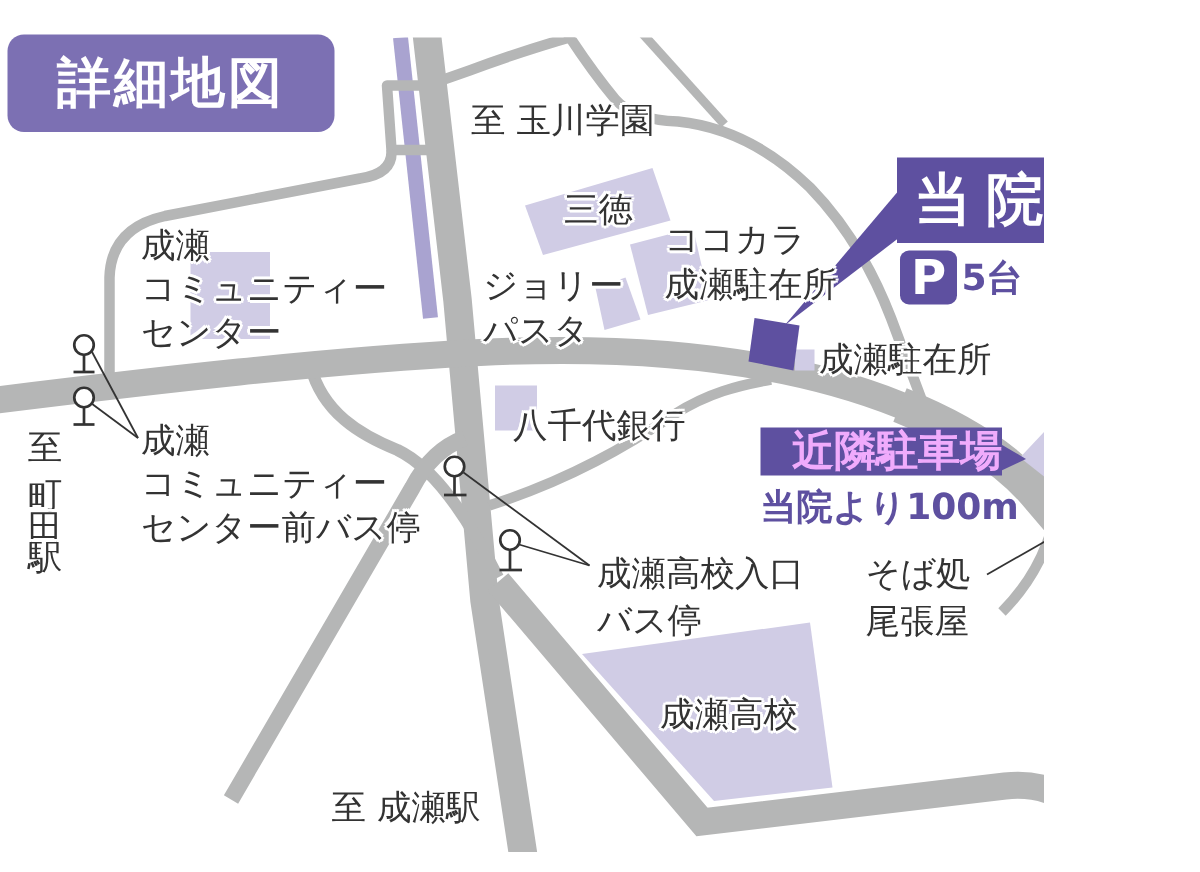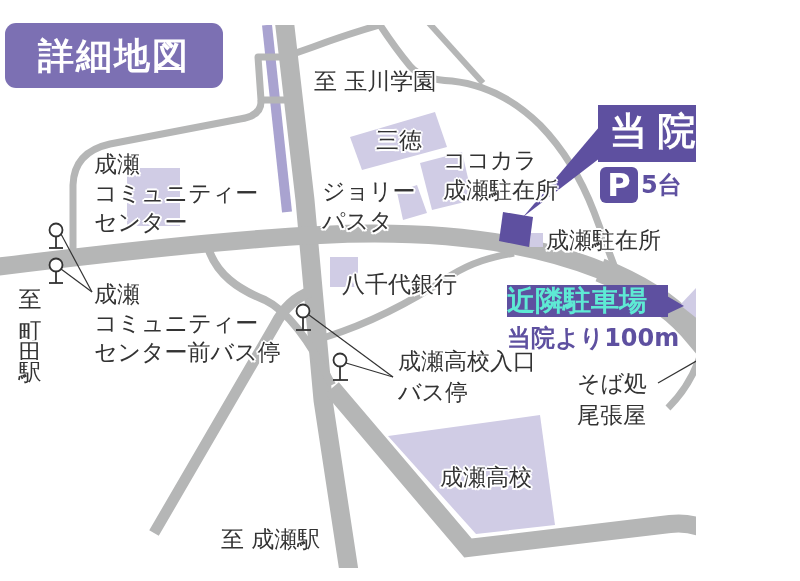--- a/index.html
+++ b/index.html
@@ -24,29 +24,29 @@
                    -1.5px -1.5px #fff,1.5px 1.5px #fff,-1.5px 1.5px #fff,1.5px -1.5px #fff;}
   .lbl.vert{width:26px;text-align:center;white-space:normal;}
   .lbl.vert .vstack{margin-top:7px;line-height:20.5px;word-break:break-all;width:26px;}
   .lbl.rot{font-size:20px;line-height:24px;transform:rotate(47deg);transform-origin:0 0;}
 
   .title-box{position:absolute;left:5px;top:23px;width:218px;height:65px;border-radius:11px;
              background:var(--title_bg,#7c70b3);color:#fff;font-size:36px;font-weight:bold;
              line-height:65px;text-align:center;letter-spacing:2px;}
   .clinic-box{position:absolute;left:598px;top:105px;width:109px;height:57px;box-sizing:border-box;
               padding-left:10px;background:var(--accent,#5e50a0);color:#fff;font-size:38px;
-              font-weight:bold;line-height:57px;text-align:center;letter-spacing:10px;font-family:Liberation Mono, monospace;}
+              font-weight:bold;line-height:57px;text-align:center;letter-spacing:10px;}
   .p-badge{position:absolute;left:600px;top:167px;width:38px;height:36px;border-radius:6px;
            background:var(--accent,#5e50a0);color:#fff;font-size:32px;font-weight:bold;
            line-height:36px;text-align:center;}
   .p-count{position:absolute;left:641px;top:164px;font-size:24px;font-weight:bold;
            color:var(--accent,#5e50a0);line-height:42px;white-space:nowrap;}
   .np-box{position:absolute;left:507px;top:285px;width:161px;height:32px;
-          background:var(--accent,#5e50a0);color:#5eead4;font-size:28px;font-weight:bold;
-          line-height:32px;text-align:left;white-space:nowrap;}
+          background:var(--accent,#5e50a0);color:#f0abfc;font-size:28px;font-weight:bold;
+          line-height:32px;text-align:right;white-space:nowrap;}
   .np-dist{position:absolute;left:507px;top:323px;font-size:24px;font-weight:bold;
            color:var(--accent,#5e50a0);line-height:30px;white-space:nowrap;}
 </style>
 </head>
 <body>
 
 <div id="map">
 
   <svg width="800" height="581" viewBox="0 0 800 581">
     <defs>
@@ -159,21 +159,21 @@
     <div>成瀬</div>
     <div>コミュニティー</div>
     <div>センター前バス停</div>
   </div>
 
   <div class="lbl vert" style="left:17px;top:285px;">
     <div>至</div>
     <div class="vstack">町田駅</div>
   </div>
 
-  <div class="lbl" style="left:398px;top:346px;line-height:31px;">
+  <div class="lbl" style="left:398px;top:368px;line-height:31px;">
     <div>成瀬高校入口</div>
     <div>バス停</div>
   </div>
 
   <div class="lbl" style="left:577px;top:367px;line-height:32px;">
     <div>そば処</div>
     <div>尾張屋</div>
   </div>
 
   <div class="lbl" style="left:440px;top:463px;">成瀬高校</div>

